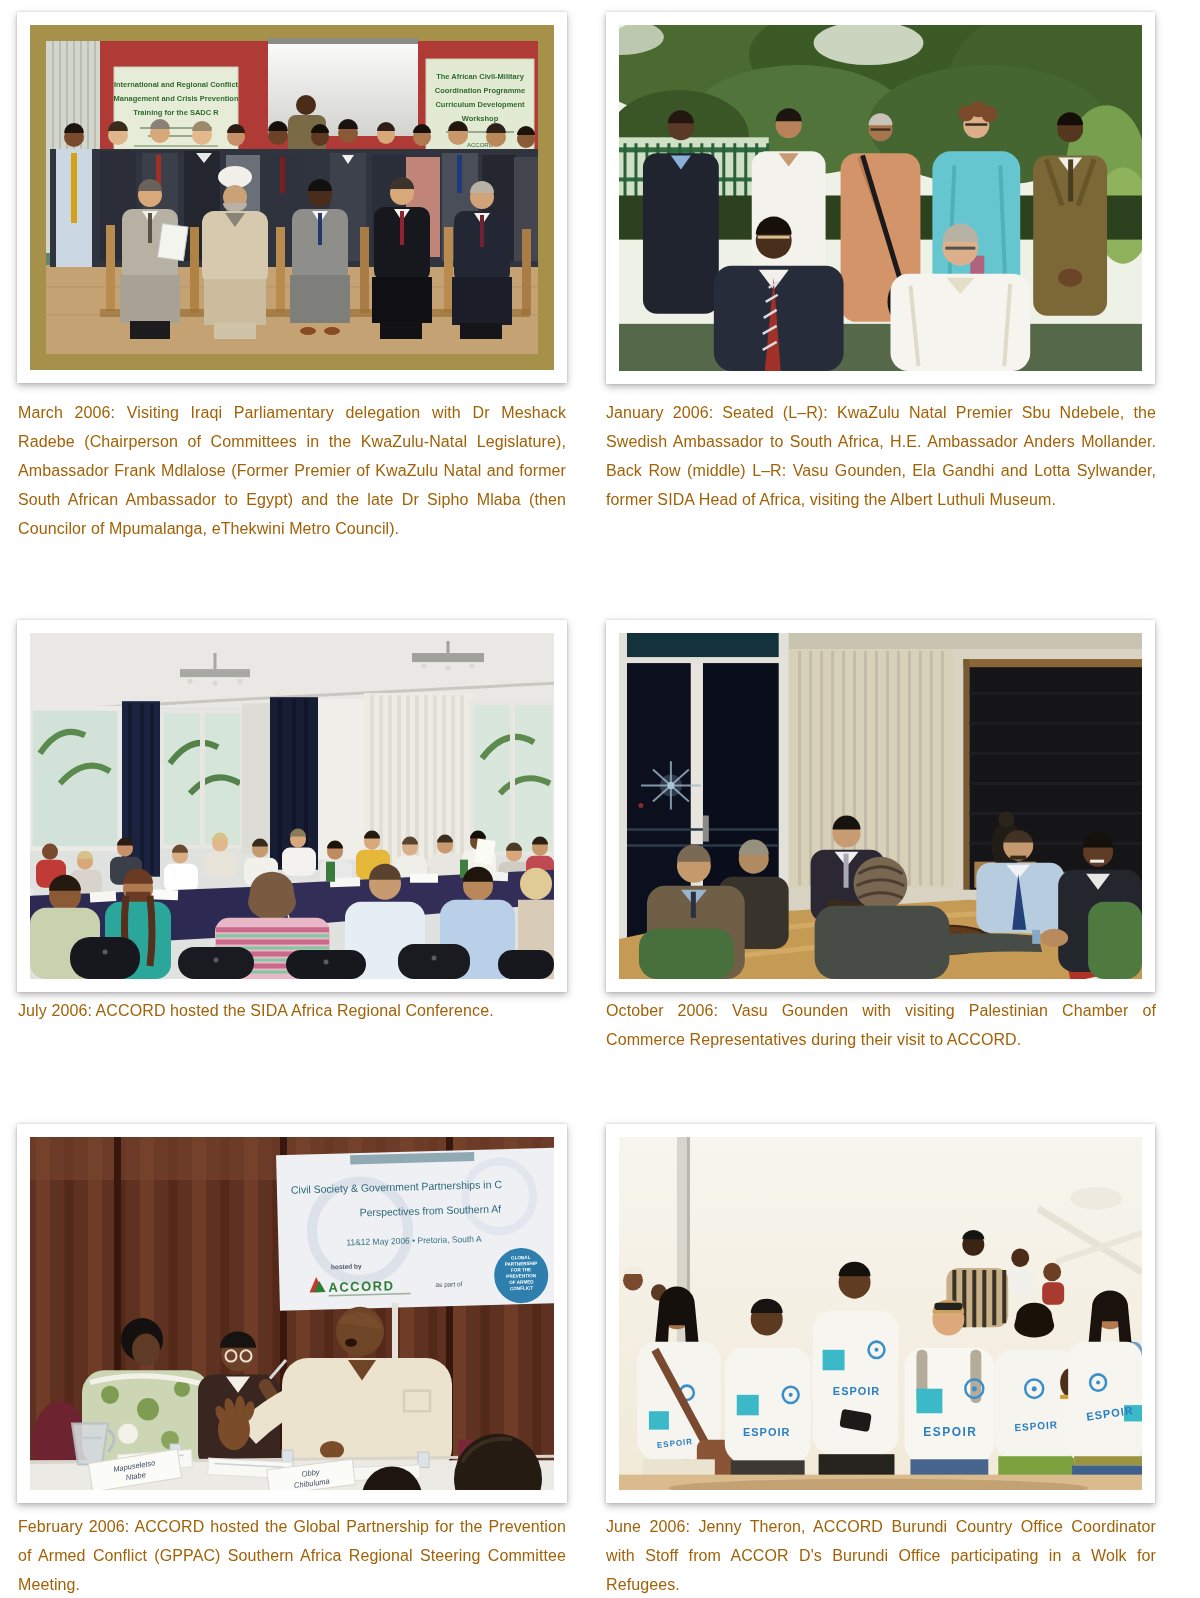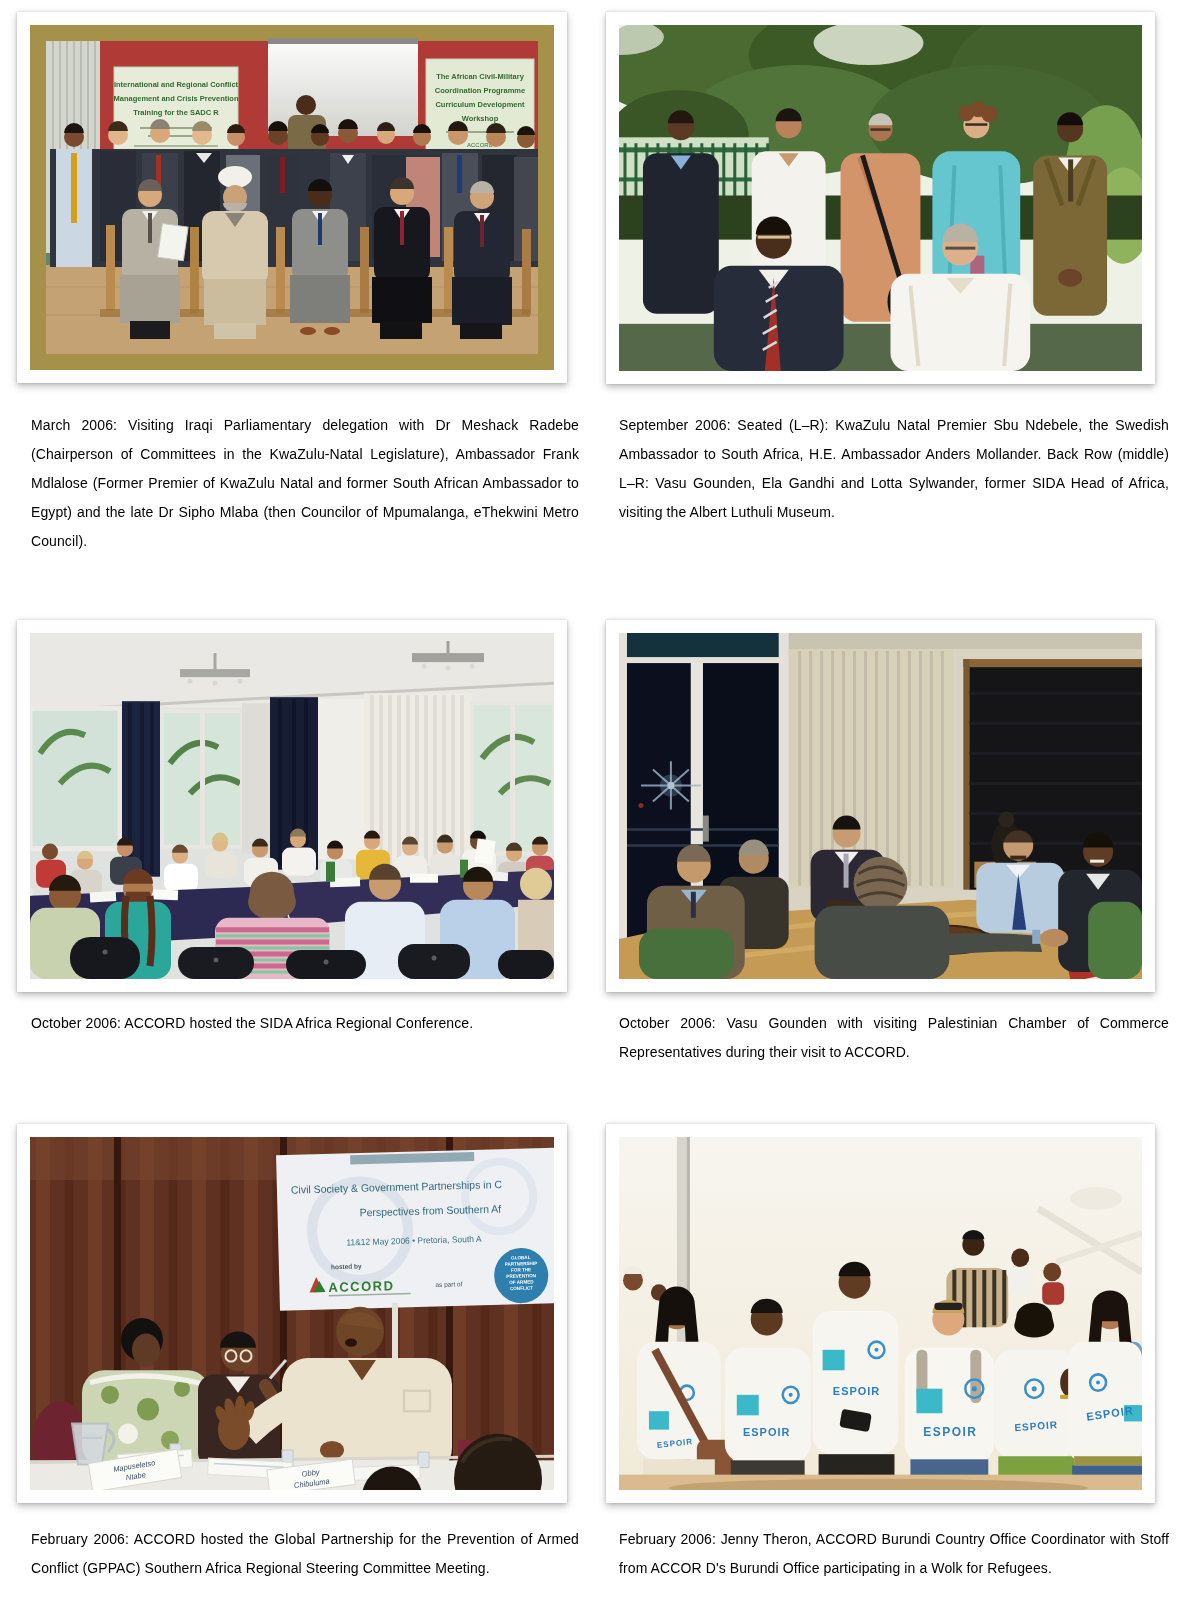--- a/index.html
+++ b/index.html
@@ -6,21 +6,21 @@
   body{
     width:1200px;height:1598px;position:relative;background:#ffffff;
     font-family:"Liberation Sans",sans-serif;overflow:hidden;
   }
   .ph{
     position:absolute;margin:0;background:#fff;padding:13px;box-sizing:border-box;
     box-shadow:0 3px 7px rgba(100,100,100,.45), 0 0 2px rgba(160,160,160,.5);
   }
   .ph svg{display:block;width:100%;height:100%;}
   .cap{
-    position:absolute;margin:13px;font-size:14px;line-height:29px;color:#000000;
+    position:absolute;margin:0;font-size:16px;line-height:29px;color:#a16207;
     text-align:justify;letter-spacing:.1px;
   }
   text{font-family:"Liberation Sans",sans-serif;}
 </style>
 </head>
 <body>
 
 <figure class="ph" style="left:17px;top:12px;width:550px;height:371px">
   <svg viewBox="0 0 524 345" preserveAspectRatio="none">
     <defs>
@@ -721,17 +721,17 @@
       </g>
     </g>
     <g>
       <rect x="0" y="330" width="524" height="15" fill="#d9bb8e"></rect>
       <ellipse cx="260" cy="343" rx="210" ry="9" fill="#c2a172"></ellipse>
     </g>
   </svg>
 </figure>
 
 <p class="cap" style="left:18px;top:398px;width:548px">March 2006: Visiting Iraqi Parliamentary delegation with Dr Meshack Radebe (Chairperson of Committees in the KwaZulu-Natal Legislature), Ambassador Frank Mdlalose (Former Premier of KwaZulu Natal and former South African Ambassador to Egypt) and the late Dr Sipho Mlaba (then Councilor of Mpumalanga, eThekwini Metro Council).</p>
-<p class="cap" style="left:606px;top:398px;width:550px">September 2006: Seated (L–R): KwaZulu Natal Premier Sbu Ndebele, the Swedish Ambassador to South Africa, H.E. Ambassador Anders Mollander. Back Row (middle) L–R: Vasu Gounden, Ela Gandhi and Lotta Sylwander, former SIDA Head of Africa, visiting the Albert Luthuli Museum.</p>
-<p class="cap" style="left:18px;top:996px;width:548px">October 2006: ACCORD hosted the SIDA Africa Regional Conference.</p>
+<p class="cap" style="left:606px;top:398px;width:550px">January 2006: Seated (L–R): KwaZulu Natal Premier Sbu Ndebele, the Swedish Ambassador to South Africa, H.E. Ambassador Anders Mollander. Back Row (middle) L–R: Vasu Gounden, Ela Gandhi and Lotta Sylwander, former SIDA Head of Africa, visiting the Albert Luthuli Museum.</p>
+<p class="cap" style="left:18px;top:996px;width:548px">July 2006: ACCORD hosted the SIDA Africa Regional Conference.</p>
 <p class="cap" style="left:606px;top:996px;width:550px">October 2006: Vasu Gounden with visiting Palestinian Chamber of Commerce Representatives during their visit to ACCORD.</p>
 <p class="cap" style="left:18px;top:1512px;width:548px">February 2006: ACCORD hosted the Global Partnership for the Prevention of Armed Conflict (GPPAC) Southern Africa Regional Steering Committee Meeting.</p>
-<p class="cap" style="left:606px;top:1512px;width:550px">February 2006: Jenny Theron, ACCORD Burundi Country Office Coordinator with Stoff from ACCOR D's Burundi Office participating in a Wolk for Refugees.</p>
+<p class="cap" style="left:606px;top:1512px;width:550px">June 2006: Jenny Theron, ACCORD Burundi Country Office Coordinator with Stoff from ACCOR D's Burundi Office participating in a Wolk for Refugees.</p>
 
 </body></html>

